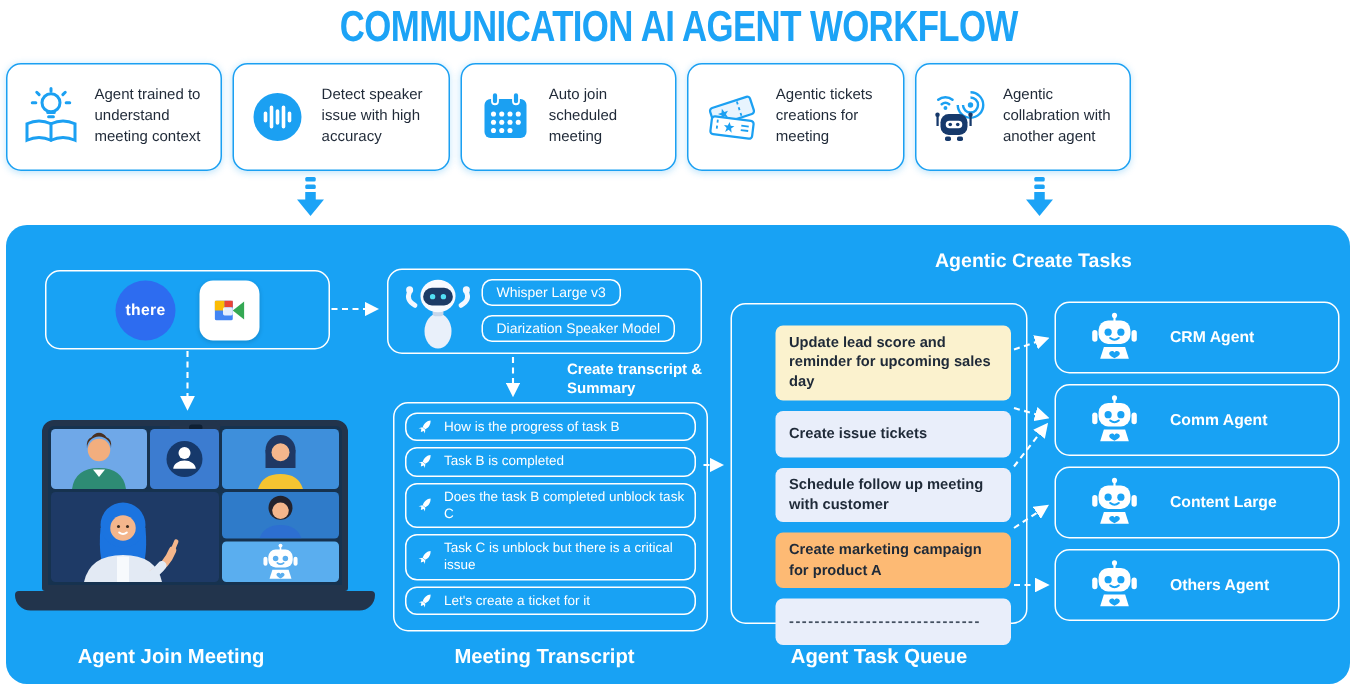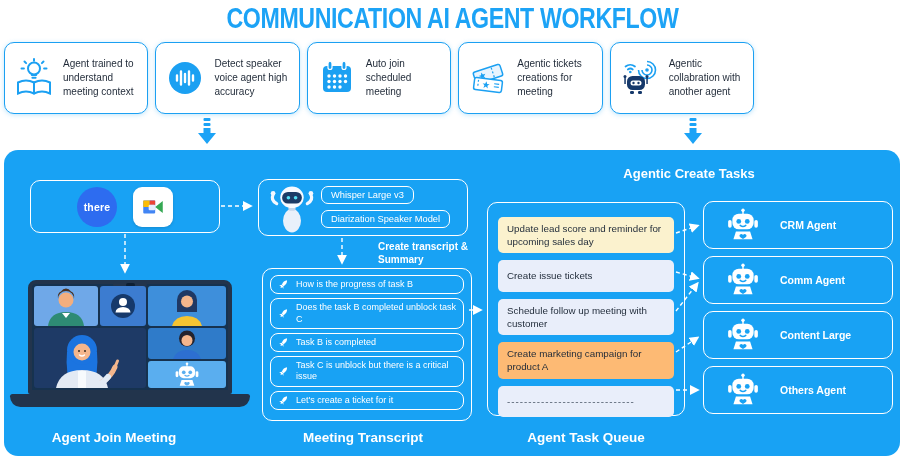--- a/index.html
+++ b/index.html
@@ -62,21 +62,21 @@
   .tr-note { position:absolute; left:374px; top:90px; width:100px; color:#fff; font-size:10px; font-weight:600; line-height:1.3; }
 
   
   .transcript-box { left:258px; top:118px; width:210px; height:153px; padding:6px 7px; }
   .msg { display:flex; align-items:center; gap:7px; border:1.3px solid #fff; border-radius:8px;
          padding:3px 6px 3px 7px; margin-bottom:4px; color:#fff; font-size:9px; line-height:1.25; font-weight:500; }
   .msg svg { flex:none; }
 
   
   .queue-box { left:483px; top:52px; width:198px; height:214px; padding:14px 10px 0 10px; }
-  .qitem { border-radius:5px; padding:5px 9px; font-size:9.8px; line-height:1.35; color:#1F2A38; font-weight:400; margin-bottom:7px; }
+  .qitem { border-radius:5px; padding:5px 9px; font-size:9.8px; line-height:1.35; color:#1F2A38; font-weight:700; margin-bottom:7px;margin-left:19px; }
   .q-yellow { background:#FBF2CE; }
   .q-light  { background:#E9EEFA; }
   .q-blue   { background:#fdba74; }
   .q-pad    { padding-top:9px; padding-bottom:9px; color:#445060; letter-spacing:1px; }
 
   .agents-heading { position:absolute; left:483px; top:16px; width:404px; text-align:center; color:#fff; font-size:13px; font-weight:700; }
   .agent-card { left:699px; width:190px; height:48px; display:flex; align-items:center; --rb:#18A2F4; }
   .agent-card svg { margin-left:22px; flex:none; }
   .agent-card .alabel { margin-left:20px; color:#fff; font-size:10.5px; font-weight:700; }
   .ac1 { top:51px; } .ac2 { top:106px; } .ac3 { top:161px; } .ac4 { top:216px; }
@@ -122,21 +122,21 @@
     </div>
     <div class="feature-card">
       <span class="fic">
         <svg width="40" height="40" viewBox="0 0 40 40">
             <circle cx="20" cy="20" r="16" fill="#1BA0F2"></circle>
           <g stroke="#fff" stroke-width="2.4" stroke-linecap="round">
               <path d="M12 17.5 v5 M16 13.5 v13 M20 16 v8 M24 13.5 v13 M28 17.5 v5"></path>
             </g>
         </svg>
       </span>
-      <span class="ftx">Detect speaker voice agent high accuracy</span>
+      <span class="ftx">Detect speaker issue with high accuracy</span>
     </div>
     <div class="feature-card">
       <span class="fic">
         <svg width="40" height="40" viewBox="0 0 40 40">
           <rect x="6" y="8" width="28" height="26" rx="4" fill="#1BA0F2"></rect>
           <rect x="11" y="3.5" width="4" height="8" rx="2" fill="#1BA0F2" stroke="#fff" stroke-width="1.2"></rect>
           <rect x="25" y="3.5" width="4" height="8" rx="2" fill="#1BA0F2" stroke="#fff" stroke-width="1.2"></rect>
           <g fill="#fff">
               <circle cx="12" cy="18" r="1.7"></circle>
               <circle cx="17.5" cy="18" r="1.7"></circle>
@@ -341,30 +341,30 @@
           </svg>
         <span>How is the progress of task B</span>
       </div>
       <div class="msg">
         <svg width="11" height="11" viewBox="0 0 12 12">
             <g fill="#fff" transform="rotate(40 6 6)">
               <path d="M6 0 C7.8 1.8 8.4 4.6 7.2 7.4 L4.8 7.4 C3.6 4.6 4.2 1.8 6 0 Z"></path>
               <path d="M4.6 7.6 L3 10 L4.8 9 L6 11 L7.2 9 L9 10 L7.4 7.6 Z"></path>
             </g>
           </svg>
-        <span>Does the task B completed unblock task C</span>
+        <span>Task B is completed</span>
       </div>
       <div class="msg">
         <svg width="11" height="11" viewBox="0 0 12 12">
             <g fill="#fff" transform="rotate(40 6 6)">
               <path d="M6 0 C7.8 1.8 8.4 4.6 7.2 7.4 L4.8 7.4 C3.6 4.6 4.2 1.8 6 0 Z"></path>
               <path d="M4.6 7.6 L3 10 L4.8 9 L6 11 L7.2 9 L9 10 L7.4 7.6 Z"></path>
             </g>
           </svg>
-        <span>Task B is completed</span>
+        <span>Does the task B completed unblock task C</span>
       </div>
       <div class="msg">
         <svg width="11" height="11" viewBox="0 0 12 12">
             <g fill="#fff" transform="rotate(40 6 6)">
               <path d="M6 0 C7.8 1.8 8.4 4.6 7.2 7.4 L4.8 7.4 C3.6 4.6 4.2 1.8 6 0 Z"></path>
               <path d="M4.6 7.6 L3 10 L4.8 9 L6 11 L7.2 9 L9 10 L7.4 7.6 Z"></path>
             </g>
           </svg>
         <span>Task C is unblock but there is a critical issue</span>
       </div>

